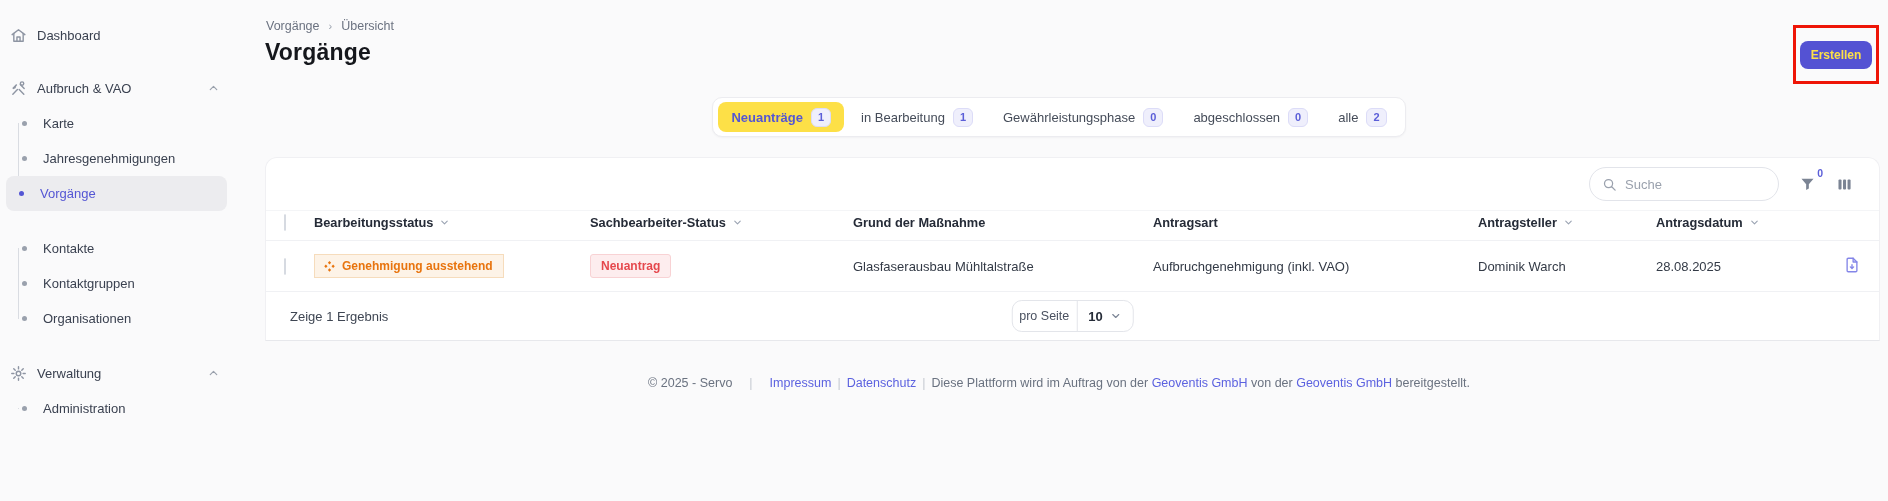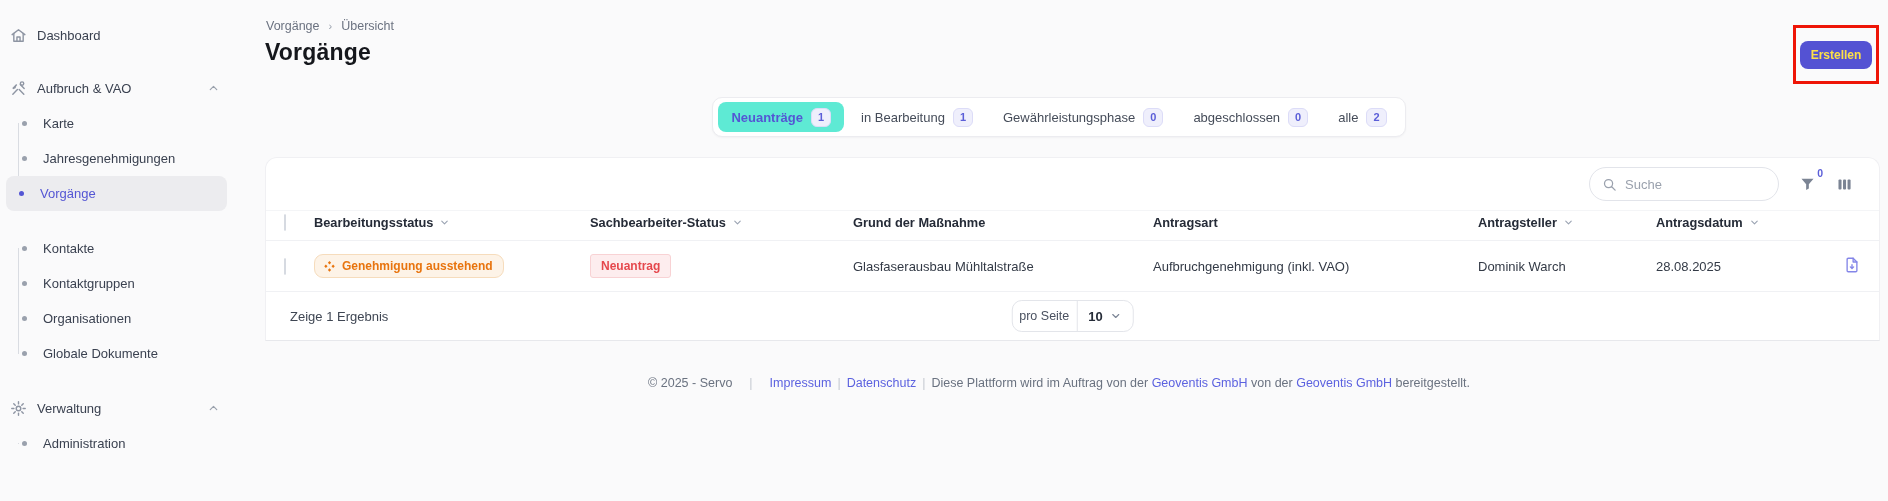--- a/index.html
+++ b/index.html
@@ -47,21 +47,21 @@
 
   
   .tabs-wrap { position:absolute; left:0; right:0; top:97px; display:flex; justify-content:center; }
   .tabbar {
     background:#fff; border:1px solid #ececf0; border-radius:10px; height:40px;
     display:flex; align-items:center; padding:0 5px; gap:4px;
     box-shadow:0 1px 2px rgba(20,20,40,.04);
   }
   .tab { display:flex; align-items:center; height:30px; padding:0 13px; border-radius:8px;
          color:#454c59; font-size:13px; cursor:pointer; white-space:nowrap; }
-  .tab.active { background:#5eead4; color:#5456d4; font-weight:bold; }
+  .tab.active { background:#fde047; color:#5456d4; font-weight:bold; }
   .count {
     margin-left:8px; min-width:20px; height:19px; padding:0 6px; border-radius:6px;
     background:#efeffc; border:1px solid #dcdcf8; color:#5b5ed8;
     font-size:11px; font-weight:bold; display:flex; align-items:center; justify-content:center;
   }
 
   
   .card {
     position:absolute; left:35px; right:8px; top:157px; height:184px;
     background:#fff; border:1px solid #f0f0f3; border-radius:12px 12px 0 0;
@@ -79,21 +79,21 @@
 
   .tgrid { display:grid; grid-template-columns:48px 276px 263px 300px 325px 178px 165px minmax(0,1fr); align-items:center; }
   .thead { height:31px; border-top:1px solid #f4f5f7; border-bottom:1px solid #f0f1f4; }
   .th { font-size:12.8px; font-weight:bold; color:#252b37; display:flex; align-items:center; gap:6px; white-space:nowrap; }
   .th .sort { color:#9aa3b2; }
   .trow { height:51px; border-bottom:1px solid #f0f1f4; cursor:pointer; }
   .td { font-size:13px; color:#333a46; white-space:nowrap; }
   .cb { width:18px; height:18px; border:1.5px solid #d6dae1; border-radius:5px; background:#fff; margin-left:18px; cursor:pointer; }
 
   .badge-orange {
-    display:inline-flex; align-items:flex-end; gap:6px; padding:4px 10px 4px 8px; border-radius:9px;
+    display:inline-flex; align-items:flex-end; gap:6px; padding:4px 10px 4px 8px; border-radius:0;
     background:#fdf3e7; border:1px solid #f6dcbc; color:#e8740e; font-size:12px; font-weight:bold;
   }
   .badge-pink {
     display:inline-flex; align-items:center; padding:4px 10px; border-radius:3px;
     background:#fdedee; border:1px solid #f8d2d4; color:#e5484d; font-size:12px; font-weight:bold;
   }
   .doc-btn { background:none; border:none; cursor:pointer; color:#8486e8; margin-left:22px; padding:0; }
 
   .pager { position:relative; height:48px; }
   .pager-summary { position:absolute; left:24px; top:50%; transform:translateY(-50%); font-size:13px; color:#3f4653; }
@@ -183,26 +183,20 @@
       <span class="ibox">
           <span class="dot"></span>
         </span>
       <span class="lbl">Kontaktgruppen</span>
     </div>
     <div class="s-item s-child">
       <span class="ibox">
           <span class="dot"></span>
         </span>
       <span class="lbl">Organisationen</span>
-    </div>
-    <div class="s-item s-child">
-      <span class="ibox">
-          <span class="dot"></span>
-        </span>
-      <span class="lbl">Globale Dokumente</span>
     </div>
   </div>
 
   <div class="gap-sm"></div>
 
   <div class="s-item">
     <span class="ibox">
       <svg width="17" height="17" viewBox="0 0 24 24" fill="none" stroke="currentColor" stroke-width="2" stroke-linecap="round">
           <circle cx="12" cy="12" r="3.2"></circle>
           <path d="M12 2.5v3M12 18.5v3M2.5 12h3M18.5 12h3M5.3 5.3l2.1 2.1M16.6 16.6l2.1 2.1M18.7 5.3l-2.1 2.1M7.4 16.6l-2.1 2.1"></path>

